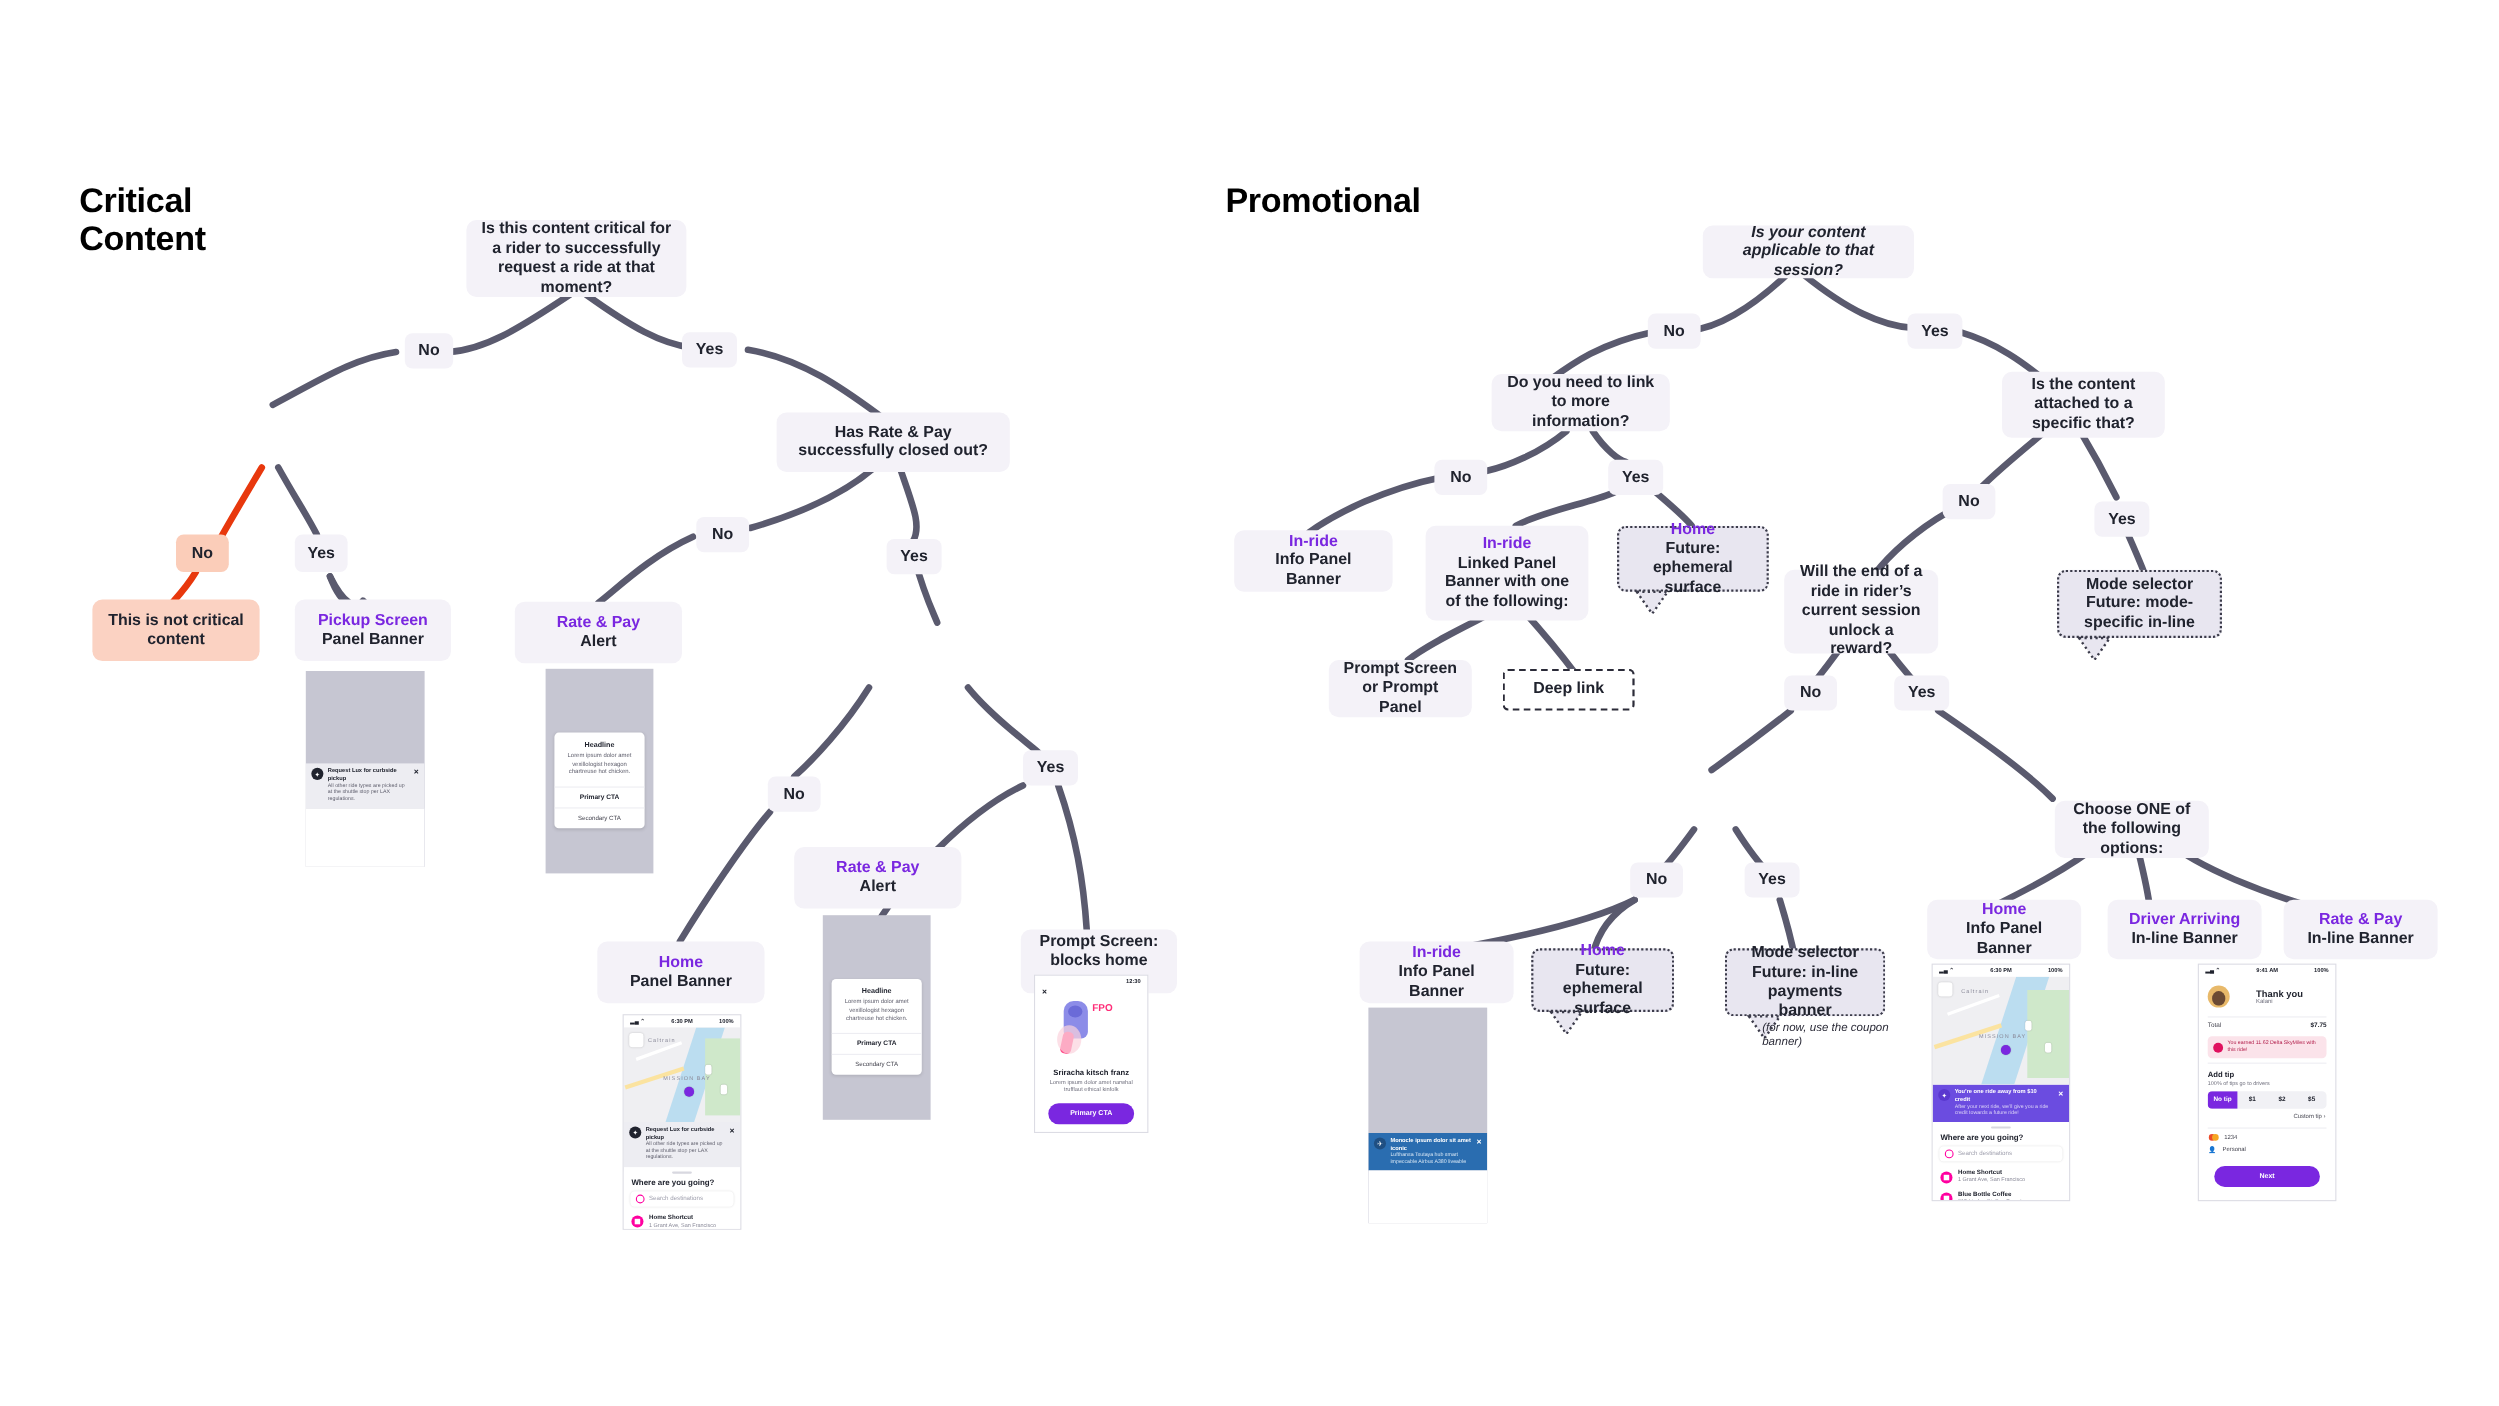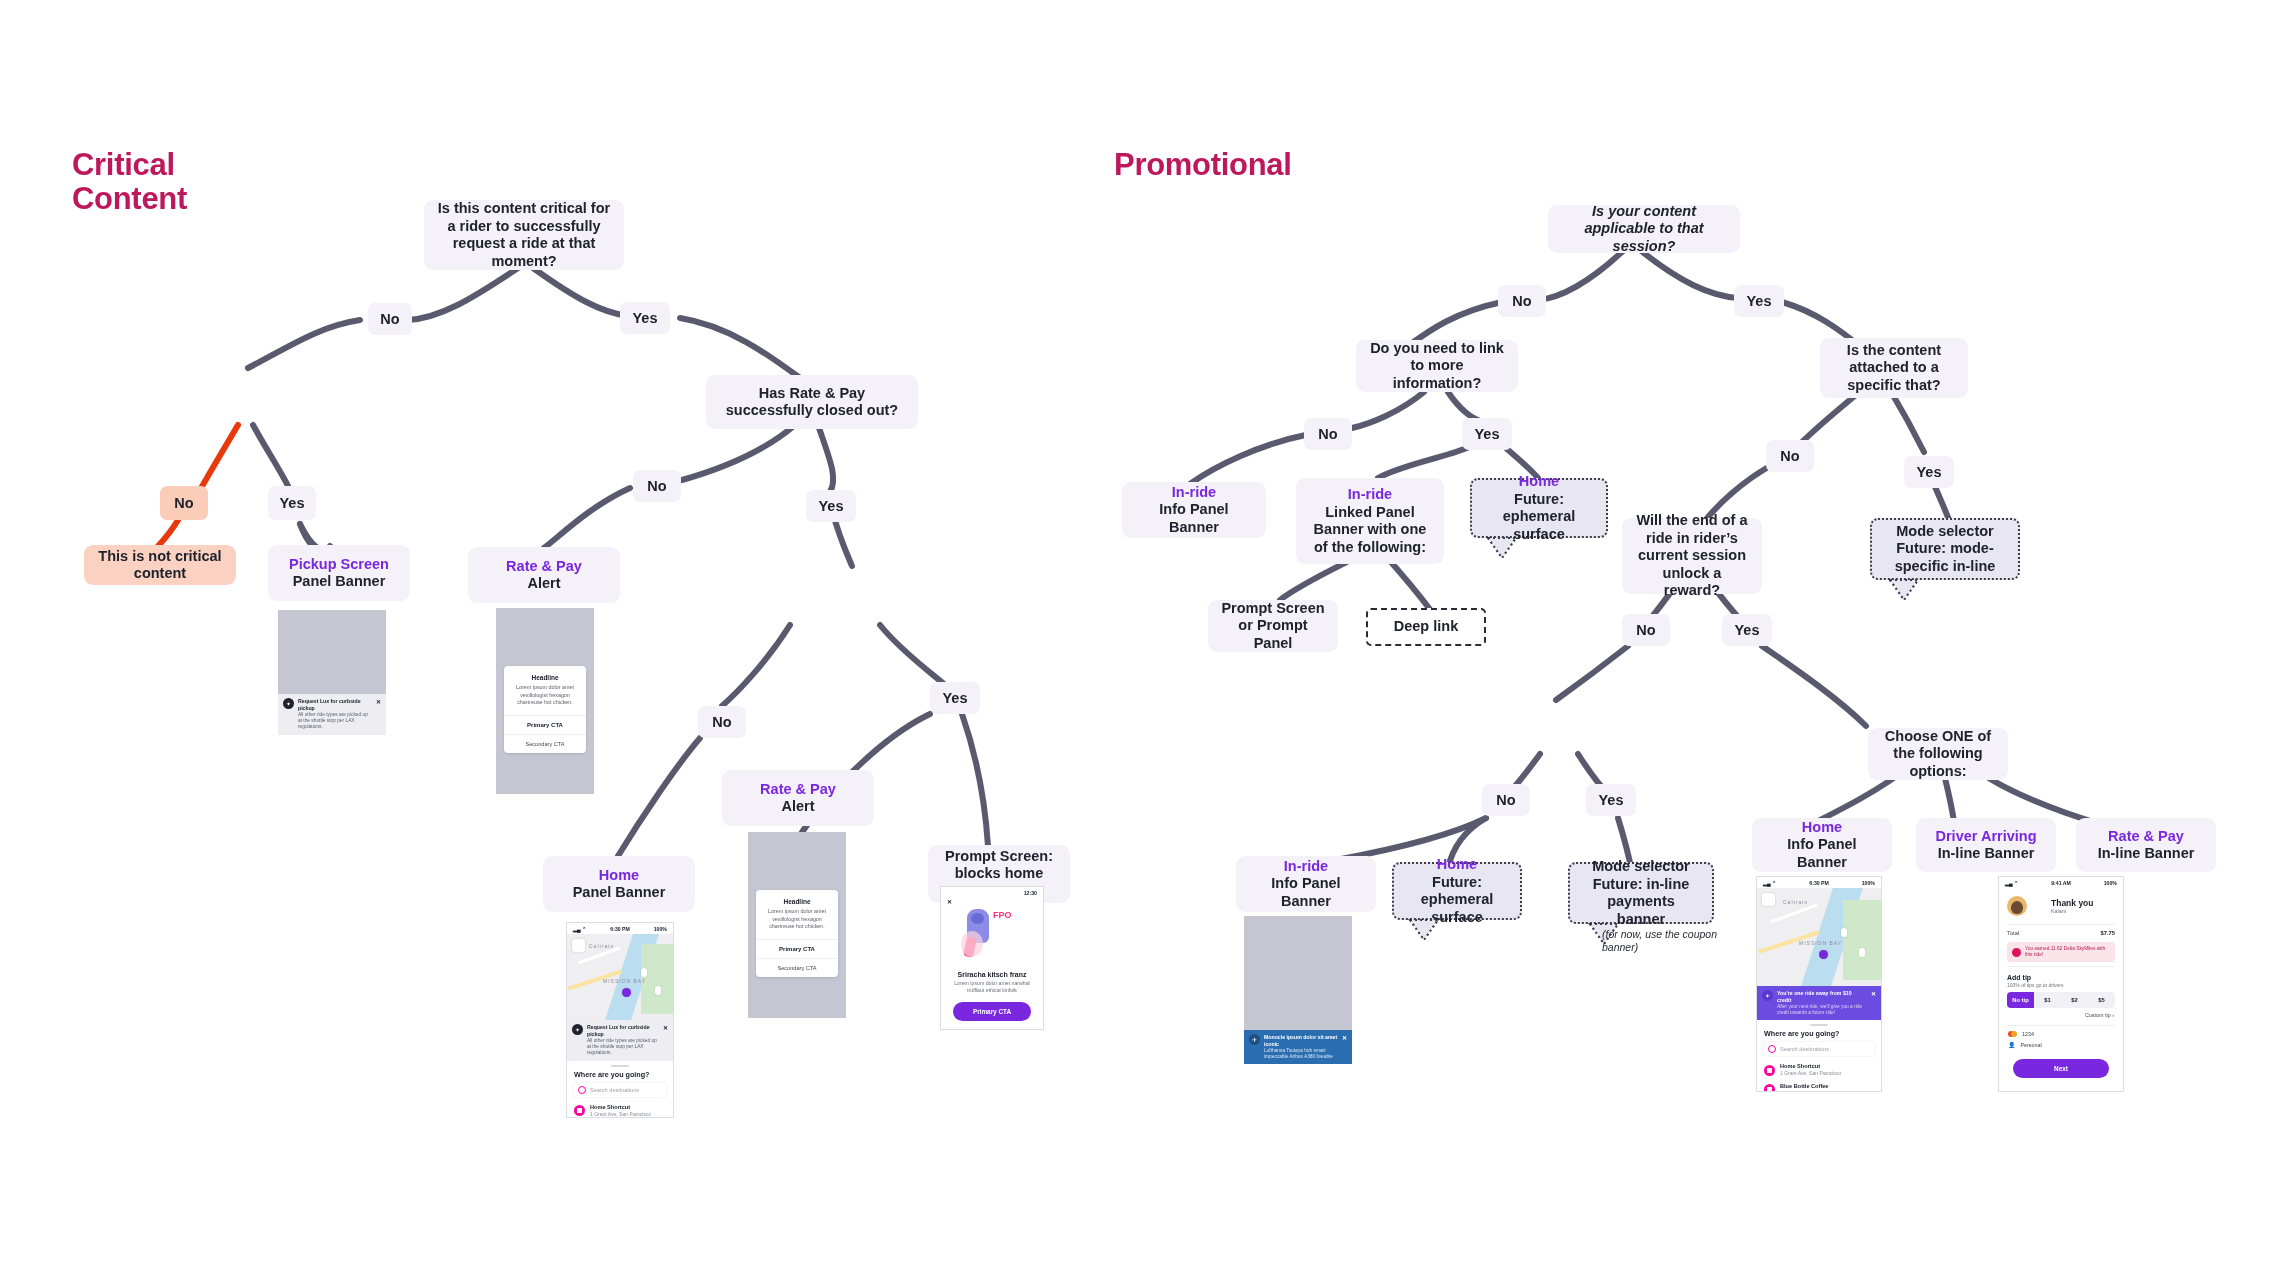--- a/index.html
+++ b/index.html
@@ -5,22 +5,22 @@
   html,body{margin:0;padding:0;background:#ffffff;}
   body{
     font-family:"Liberation Sans", sans-serif;
     width:2272px;height:1278px;position:relative;overflow:hidden;
     -webkit-font-smoothing:antialiased;
   }
   #canvas{position:absolute;left:0;top:0;width:2272px;height:1278px;}
   svg.edges{position:absolute;left:0;top:0;width:2272px;height:1278px;pointer-events:none;}
 
   .sect-title{
-    position:absolute;color:#be185d;font-weight:bold;font-size:31px;
-    line-height:34px;letter-spacing:-0.3px;white-space:pre-line;
+    position:absolute;color:#000000;font-weight:bold;font-size:31px;
+    line-height:34px;letter-spacing:-0.3px;white-space:pre-line;margin-top:18px;
   }
 
   
   .node{
     position:absolute;box-sizing:border-box;
     background:#F4F2F8;border-radius:9px;
     display:flex;flex-direction:column;align-items:center;justify-content:center;
     text-align:center;color:#20232E;font-weight:bold;
     font-size:14.5px;line-height:17.5px;padding:9px 11px;
   }
@@ -223,21 +223,21 @@
 
   <div class="node q" style="left:424px;top:200px;width:200px;height:70px;">Is this content critical for a rider to successfully request a ride at that moment?</div>
 
   <div class="node lbl" style="left:368px;top:303px;width:44px;height:32px;">No</div>
   <div class="node lbl" style="left:620px;top:302px;width:50px;height:32px;">Yes</div>
 
 
   <div class="node lbl redlbl" style="left:160px;top:486px;width:48px;height:34px;">No</div>
   <div class="node lbl" style="left:268px;top:486px;width:48px;height:34px;">Yes</div>
 
-  <div class="node red" style="left:84px;top:545px;width:152px;height:40px;">This is not critical content</div>
+  <div class="node red" style="left:84px;top:545px;width:152px;height:56px;">This is not critical content</div>
 
   <div class="node" style="left:268px;top:545px;width:142px;height:56px;">
     <span class="surface">Pickup Screen</span>
     <span class="sub">Panel Banner</span>
   </div>
 
   <div class="node q" style="left:706px;top:375px;width:212px;height:54px;">Has Rate &amp; Pay successfully closed out?</div>
 
   <div class="node lbl" style="left:633px;top:470px;width:48px;height:32px;">No</div>
   <div class="node lbl" style="left:806px;top:490px;width:50px;height:32px;">Yes</div>

